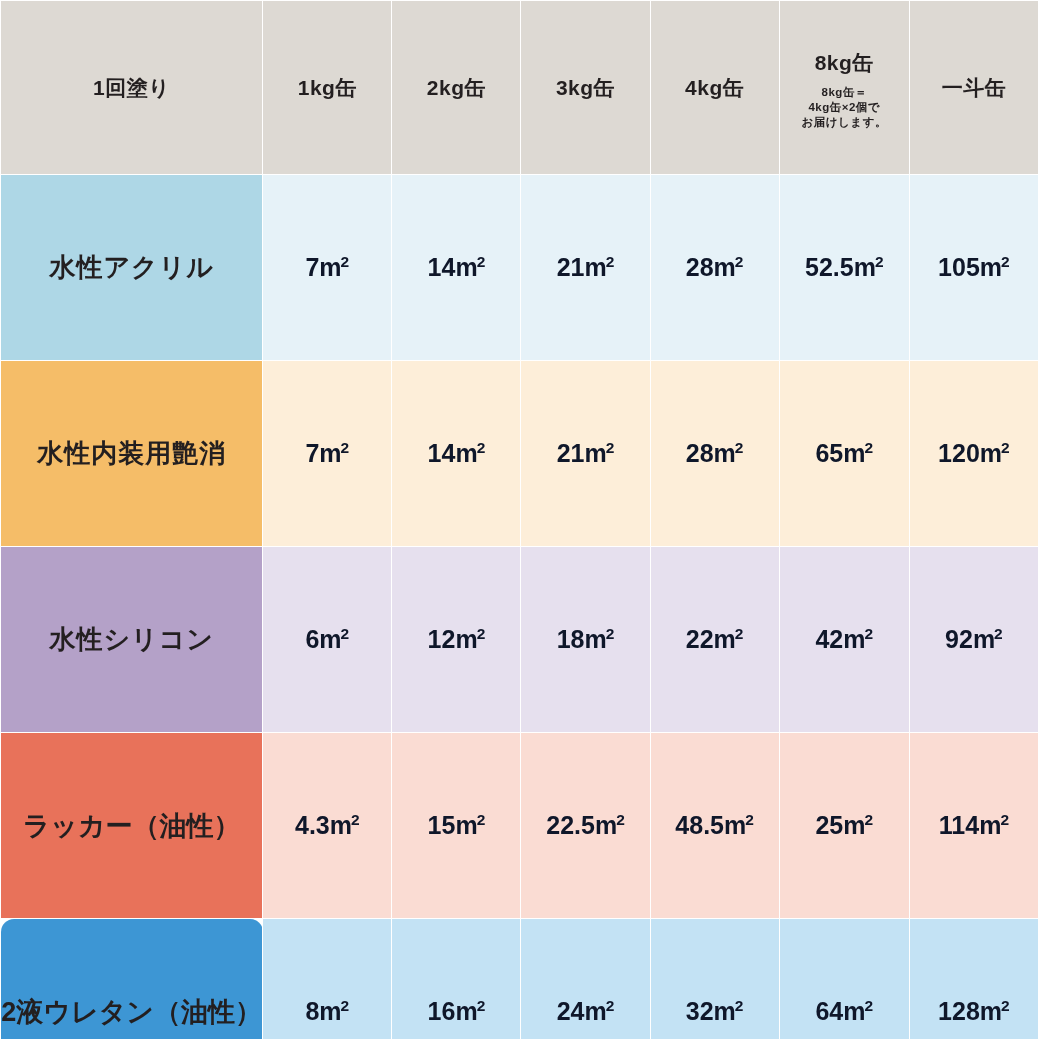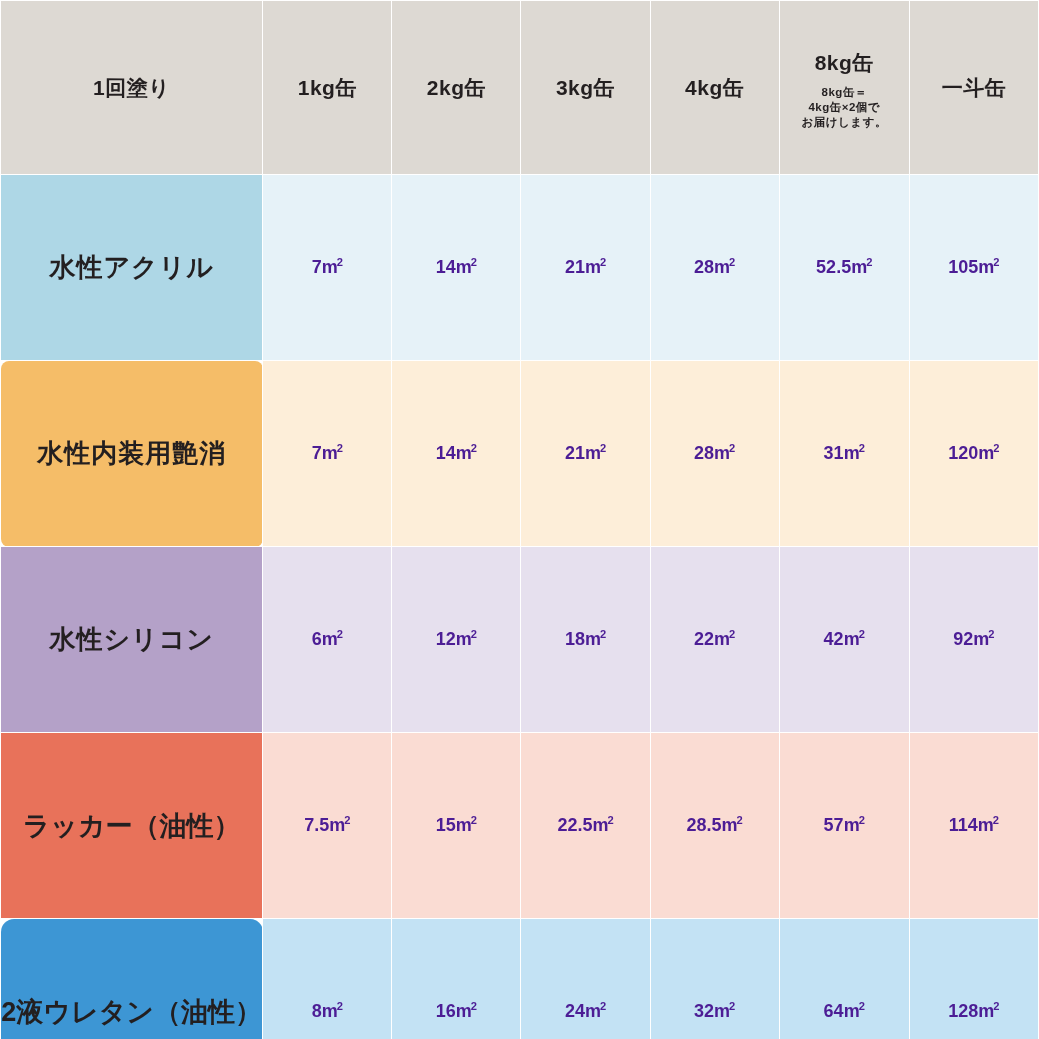--- a/index.html
+++ b/index.html
@@ -74,35 +74,35 @@
   .label-cell {
     font-size: 26px;
     letter-spacing: 1px;
     color: #231f20;
   }
   .label-cell.small {
     font-size: 27px;
     letter-spacing: 0px;
   }
   .data-cell {
-    font-size: 18px;
-    color: #4c1d95;
+    font-size: 25px;
+    color: #0f172a;
   }
   .sup {
     font-size: 0.62em;
     vertical-align: super;
     line-height: 0;
     margin-left: -1px;
   }
 
   
   .row-acrylic .label-cell { background: #aed7e6; }
   .row-acrylic .data-cell  { background: #e6f2f8; }
 
-  .row-matte .label-cell { background: #f5bd68; border-radius: 8px; }
+  .row-matte .label-cell { background: #f5bd68; }
   .row-matte .data-cell  { background: #fdeed9; }
 
   .row-silicone .label-cell { background: #b4a1c8; }
   .row-silicone .data-cell  { background: #e6e0ee; }
 
   .row-lacquer .label-cell { background: #e8725a; }
   .row-lacquer .data-cell  { background: #fadcd3; }
 
   .row-urethane .label-cell { background: #3d96d4; border-radius: 13px; }
   .row-urethane .data-cell  { background: #c3e2f4; }
@@ -143,39 +143,39 @@
         <td class="data-cell"><span>28</span><span>m</span><span class="sup">2</span></td>
         <td class="data-cell"><span>52.5</span><span>m</span><span class="sup">2</span></td>
         <td class="data-cell"><span>105</span><span>m</span><span class="sup">2</span></td>
       </tr>
       <tr class="body-row row-matte">
         <td class="label-cell">水性内装用艶消</td>
         <td class="data-cell"><span>7</span><span>m</span><span class="sup">2</span></td>
         <td class="data-cell"><span>14</span><span>m</span><span class="sup">2</span></td>
         <td class="data-cell"><span>21</span><span>m</span><span class="sup">2</span></td>
         <td class="data-cell"><span>28</span><span>m</span><span class="sup">2</span></td>
-        <td class="data-cell"><span>31</span><span>m</span><span class="sup">2</span></td>
+        <td class="data-cell"><span>65</span><span>m</span><span class="sup">2</span></td>
         <td class="data-cell"><span>120</span><span>m</span><span class="sup">2</span></td>
       </tr>
       <tr class="body-row row-silicone">
         <td class="label-cell">水性シリコン</td>
         <td class="data-cell"><span>6</span><span>m</span><span class="sup">2</span></td>
         <td class="data-cell"><span>12</span><span>m</span><span class="sup">2</span></td>
         <td class="data-cell"><span>18</span><span>m</span><span class="sup">2</span></td>
         <td class="data-cell"><span>22</span><span>m</span><span class="sup">2</span></td>
         <td class="data-cell"><span>42</span><span>m</span><span class="sup">2</span></td>
         <td class="data-cell"><span>92</span><span>m</span><span class="sup">2</span></td>
       </tr>
       <tr class="body-row row-lacquer">
         <td class="label-cell small">ラッカー（油性）</td>
-        <td class="data-cell"><span>7.5</span><span>m</span><span class="sup">2</span></td>
+        <td class="data-cell"><span>4.3</span><span>m</span><span class="sup">2</span></td>
         <td class="data-cell"><span>15</span><span>m</span><span class="sup">2</span></td>
         <td class="data-cell"><span>22.5</span><span>m</span><span class="sup">2</span></td>
-        <td class="data-cell"><span>28.5</span><span>m</span><span class="sup">2</span></td>
-        <td class="data-cell"><span>57</span><span>m</span><span class="sup">2</span></td>
+        <td class="data-cell"><span>48.5</span><span>m</span><span class="sup">2</span></td>
+        <td class="data-cell"><span>25</span><span>m</span><span class="sup">2</span></td>
         <td class="data-cell"><span>114</span><span>m</span><span class="sup">2</span></td>
       </tr>
       <tr class="body-row row-urethane">
         <td class="label-cell small">2液ウレタン（油性）</td>
         <td class="data-cell"><span>8</span><span>m</span><span class="sup">2</span></td>
         <td class="data-cell"><span>16</span><span>m</span><span class="sup">2</span></td>
         <td class="data-cell"><span>24</span><span>m</span><span class="sup">2</span></td>
         <td class="data-cell"><span>32</span><span>m</span><span class="sup">2</span></td>
         <td class="data-cell"><span>64</span><span>m</span><span class="sup">2</span></td>
         <td class="data-cell"><span>128</span><span>m</span><span class="sup">2</span></td>

